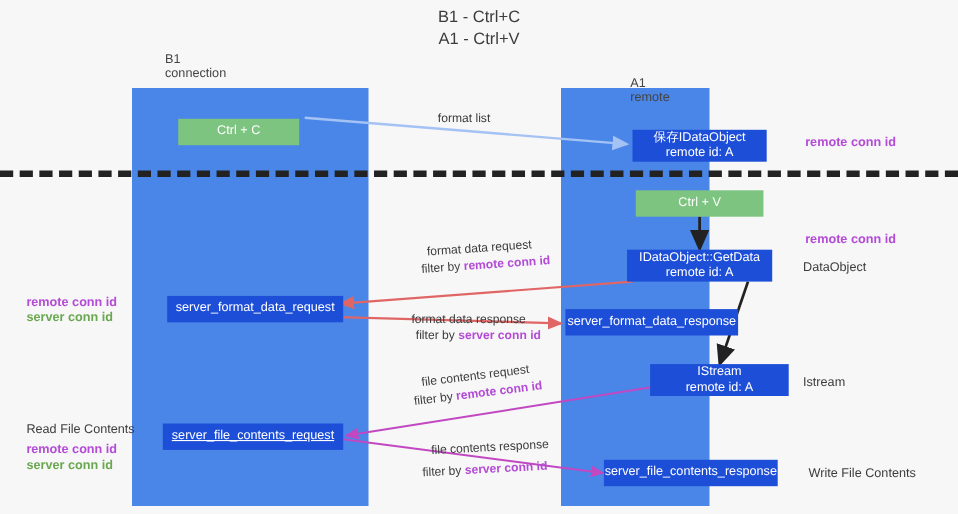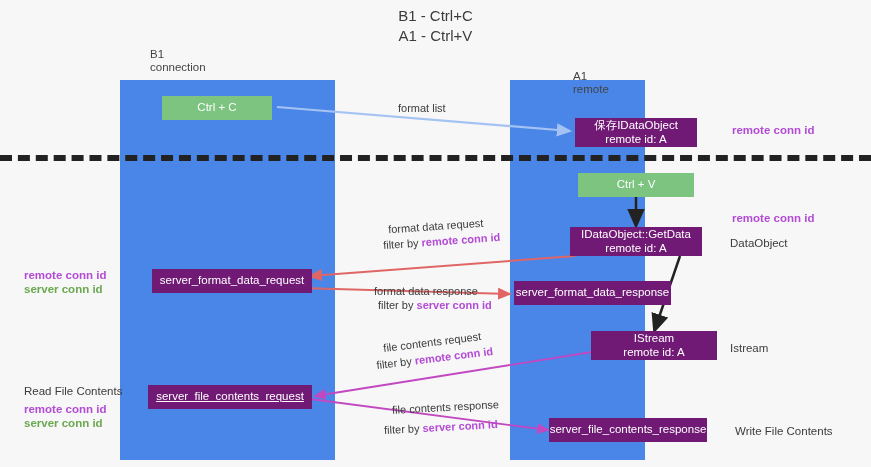--- a/index.html
+++ b/index.html
@@ -27,21 +27,21 @@
   }
 
   
   .box{
     position:absolute;display:flex;align-items:center;justify-content:center;
     text-align:center;color:#fff;font-size:11.5px;line-height:13.5px;
     box-sizing:border-box;padding:2px 4px;
   }
   .box.green{background:#7cc47f;}
   .box.orange{background:#f9b martin;}
-  .box.orange{background:#701a75;}
+  .box.orange{background:#1d4ed8;}
 
   
   .sidetext{position:absolute;font-size:11.5px;line-height:14px;}
   .purple{color:#b44bd6;font-weight:bold;}
   .green-t{color:#6aa84f;font-weight:bold;}
   .dark{color:#3c3c3c;}
 
   
   .midlabel{position:absolute;font-size:11px;line-height:14px;color:#3c3c3c;white-space:nowrap;}
   .midlabel b{font-weight:bold;}
@@ -98,21 +98,21 @@
 
     <line x1="680" y1="256" x2="655" y2="329" stroke="#222" stroke-width="2.5" marker-end="url(#ar-blk)"></line>
 
     <line x1="592" y1="352" x2="315" y2="396" stroke="#c248c2" stroke-width="1.8" marker-end="url(#ar-mag)"></line>
 
     <line x1="310" y1="399" x2="548" y2="430" stroke="#c248c2" stroke-width="1.8" marker-end="url(#ar-mag)"></line>
   </svg>
 
   <div class="dashline"></div>
 
-  <div class="box green" style="left:162px;top:96px;width:110px;height:24px;">
+  <div class="box green" style="left:162px;top:108px;width:110px;height:24px;">
     <span>Ctrl + C</span>
   </div>
 
   <div class="box orange" style="left:575px;top:118px;width:122px;height:29px;flex-direction:column;">
     <span>保存IDataObject</span>
     <span>remote id: A</span>
   </div>
 
   <div class="box green" style="left:578px;top:173px;width:116px;height:24px;">
     <span>Ctrl + V</span>

